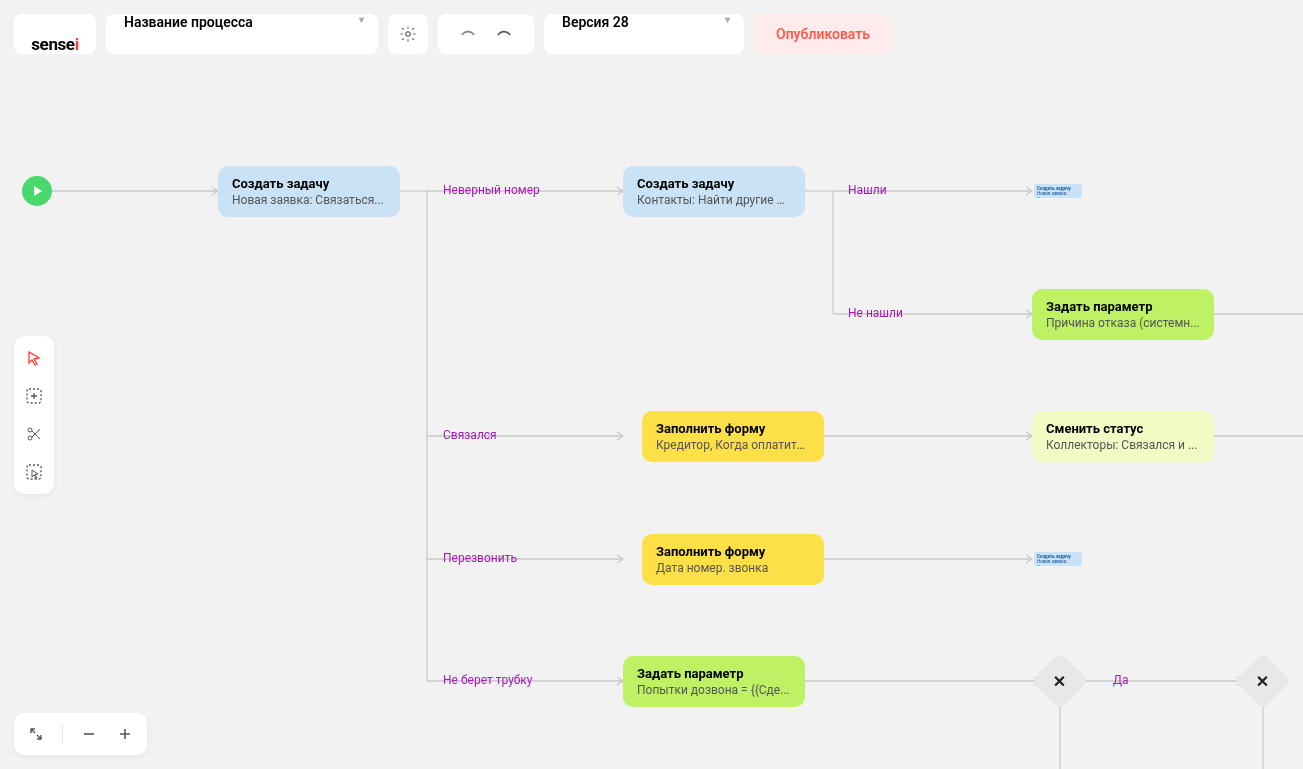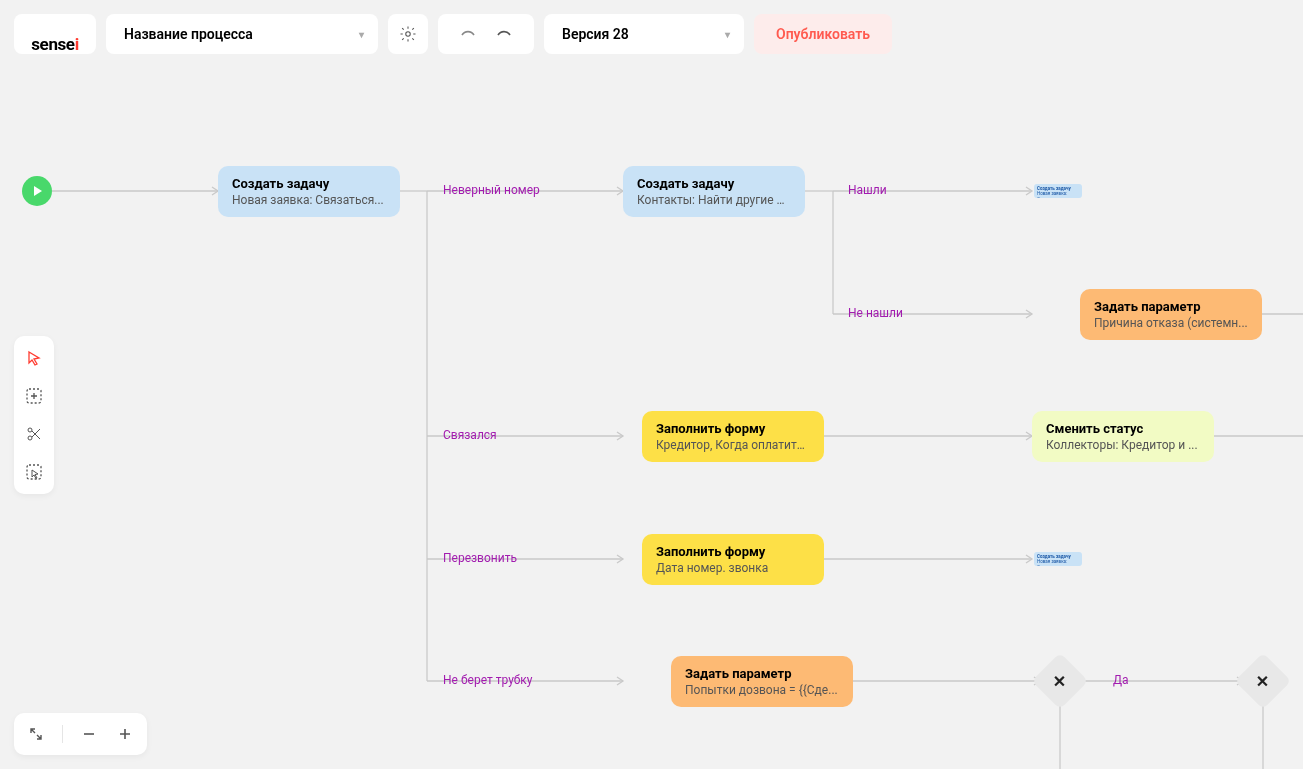--- a/index.html
+++ b/index.html
@@ -2,21 +2,21 @@
 <html><head>
 <meta charset="utf-8">
 <style>
   * { box-sizing: border-box; margin: 0; padding: 0; font-family: -apple-system, BlinkMacSystemFont, "Segoe UI", Roboto, Arial, sans-serif; }
   body { background: #f2f2f2; width: 1303px; height: 769px; overflow: hidden; position: relative; }
 
   
   .topbar { position: absolute; left: 14px; top: 14px; display: flex; gap: 10px; align-items: center; }
   .logo-box { background: #fff; border-radius: 8px; width: 82px; height: 40px; display: flex; align-items: flex-end; justify-content: center; font-weight: 700; font-size: 17px; letter-spacing: -0.4px; }
   .logo-box .dot { color: #ff3b30; }
-  .dropdown { background: #fff; border-radius: 8px; height: 40px; display: flex; align-items: center; padding: 0 14px 0 18px; font-size: 14px; font-weight: 600; cursor: pointer; }
+  .dropdown { background: #fff; border-radius: 8px; height: 40px; display: flex; padding: 0 14px 0 18px; font-size: 14px; font-weight: 600; cursor: pointer; }
   .dropdown.process { width: 272px; justify-content: space-between; }
   .dropdown.version  { width: 200px; justify-content: space-between; }
   .chev { font-size: 10px; color: #aaa; }
   .icon-btn { background: #fff; border-radius: 8px; width: 40px; height: 40px; display: flex; align-items: center; justify-content: center; cursor: pointer; }
   .history { background: #fff; border-radius: 8px; height: 40px; width: 96px; display: flex; align-items: center; justify-content: center; gap: 18px; }
   .history span { font-size: 16px; color: #666; cursor: pointer; }
   .publish { background: #fdeceb; color: #ff5a4f; border-radius: 8px; height: 40px; padding: 0 22px; font-size: 14px; font-weight: 600; display: flex; align-items: center; cursor: pointer; }
 
   
   .palette { position: absolute; left: 14px; top: 336px; background: #fff; border-radius: 10px; width: 40px; padding: 10px 0; display: flex; flex-direction: column; align-items: center; gap: 14px; box-shadow: 0 2px 6px rgba(0,0,0,.05); }
@@ -33,21 +33,21 @@
   .connectors path, .connectors line { stroke: #c9c9c9; stroke-width: 1.3; fill: none; }
 
   .start { position: absolute; width: 30px; height: 30px; background: #49d86b; border-radius: 50%; display: flex; align-items: center; justify-content: center; }
   .start svg { fill: #fff; }
 
   .node { position: absolute; width: 182px; border-radius: 10px; padding: 10px 14px; }
   .node .t { font-size: 13px; font-weight: 700; margin-bottom: 2px; }
   .node .s { font-size: 12px; color: #555; white-space: nowrap; overflow: hidden; text-overflow: ellipsis; }
   .blue    { background: #c9e2f6; }
   .orange  { background: #fde047; margin-left: 19px; }
-  .purple  { background: #fdba74; margin-left: 48px; }
+  .purple  { background: #bef264; }
   .yellow  { background: #f2fbc4; }
   .mini    { position: absolute; width: 48px; height: 14px; background: #c9e2f6; border-radius: 3px; font-size: 4.5px; line-height: 1.2; padding: 2px 3px; color: #1956a5; overflow: hidden; }
   .mini .mt { font-weight: 700; }
 
   .branch-label { position: absolute; font-size: 12px; color: #a21caf; }
 
   .decision { position: absolute; width: 40px; height: 40px; background: #e8e8e8; transform: rotate(45deg); border-radius: 6px; display: flex; align-items: center; justify-content: center; }
   .decision span { transform: rotate(-45deg); font-size: 16px; font-weight: 700; color: #222; }
 
   .gear-svg { stroke:#555; stroke-width:1.4; fill:none; }
@@ -226,21 +226,21 @@
     <div class="s">Причина отказа (системн...</div>
   </div>
 
   <div class="node orange" style="left:623px; top:411px;">
     <div class="t">Заполнить форму</div>
     <div class="s">Кредитор, Когда оплатит?...</div>
   </div>
 
   <div class="node yellow" style="left:1032px; top:411px;">
     <div class="t">Сменить статус</div>
-    <div class="s">Коллекторы: Кредитор и ...</div>
+    <div class="s">Коллекторы: Связался и ...</div>
   </div>
 
   <div class="node orange" style="left:623px; top:534px;">
     <div class="t">Заполнить форму</div>
     <div class="s">Дата номер. звонка</div>
   </div>
 
   <div class="mini" style="left:1034px; top:552px;">
     <div class="mt">Создать задачу</div>
     <div>Новая заявка: Связаться...</div>

